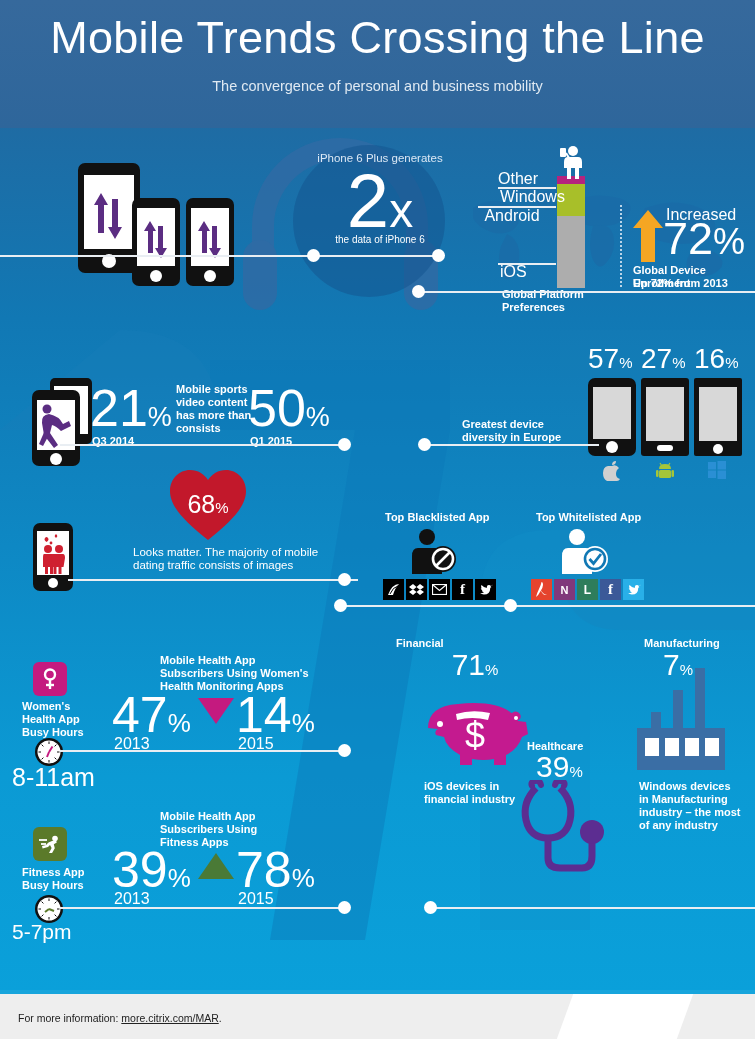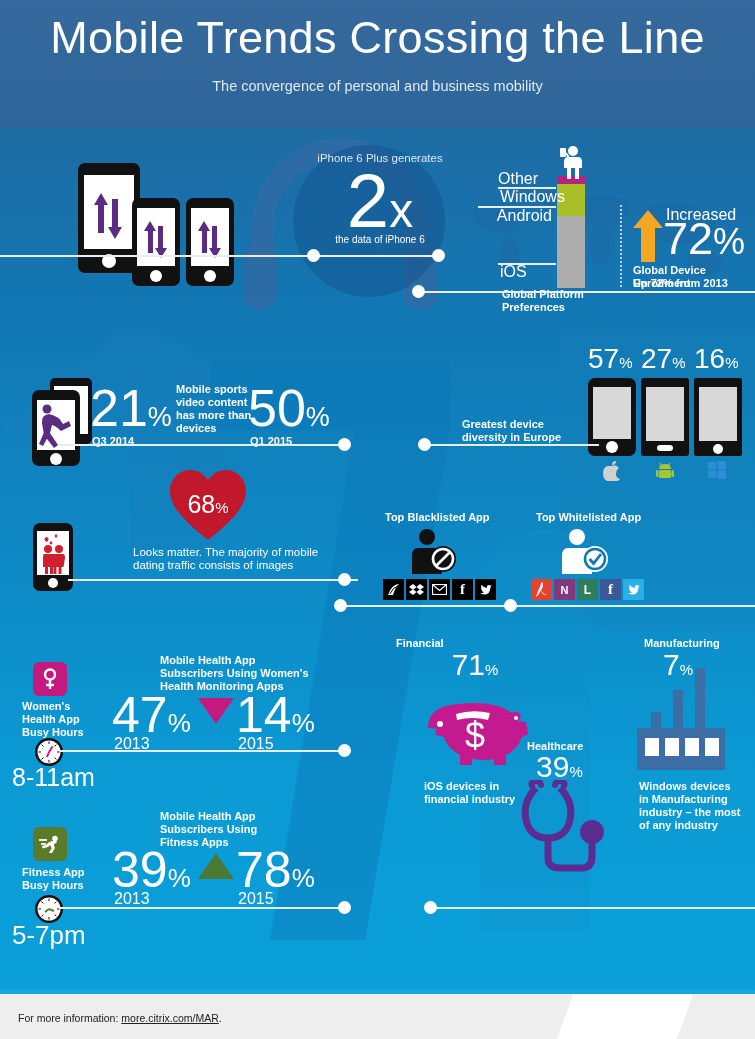--- a/index.html
+++ b/index.html
@@ -161,21 +161,21 @@
     <circle cx="21" cy="6" r="5" fill="#fff"></circle>
     <path d="M16 12 h10 q4 0 4 5 v6 h-3 v11 h-4 v-11 h-4 v11 h-4 v-11 h-3 v-6 q0 -5 4 -5z" fill="#fff"></path>
     <rect x="8" y="3" width="6" height="9" rx="1" fill="#fff"></rect>
     <path d="M14 8 L17 13" stroke="#fff" stroke-width="2"></path>
   </svg>
 
   <div style="position:absolute;left:498px;top:172px;width:58px;text-align:left;" class="lbl-n">Other</div>
   <div class="conn" style="left:498px;top:187px;width:58px;height:2px;"></div>
   <div style="position:absolute;left:500px;top:190px;width:56px;text-align:center;" class="lbl-n">Windows</div>
   <div class="conn" style="left:478px;top:206px;width:78px;height:2px;"></div>
-  <div style="position:absolute;left:496px;top:209px;width:56px;text-align:right;" class="lbl-n">Android</div>
+  <div style="position:absolute;left:484px;top:209px;width:56px;text-align:center;" class="lbl-n">Android</div>
   <div class="conn" style="left:498px;top:263px;width:58px;height:2px;"></div>
   <div style="position:absolute;left:500px;top:265px;width:56px;text-align:left;" class="lbl-n">iOS</div>
 
   <div style="position:absolute;left:502px;top:288px;" class="lbl">Global Platform</div>
   <div style="position:absolute;left:502px;top:301px;" class="lbl">Preferences</div>
 
   <div class="vdots" style="left:620px;top:205px;height:82px;"></div>
 
   <svg style="position:absolute;left:633px;top:210px;width:30px;height:52px;" viewBox="0 0 30 52">
     <path d="M15 0 L30 18 L22 18 L22 52 L8 52 L8 18 L0 18 Z" fill="#f5a623"></path>
@@ -211,21 +211,21 @@
 
   <div style="position:absolute;left:90px;top:382px;">
     <span class="big" style="font-size:52px;">21</span><span class="big" style="font-size:27px;">%</span>
   </div>
   <div style="position:absolute;left:92px;top:435px;" class="lbl">Q3 2014</div>
 
   <div style="position:absolute;left:176px;top:383px;width:92px;">
     <div class="lbl">Mobile sports</div>
     <div class="lbl">video content</div>
     <div class="lbl">has more than</div>
-    <div class="lbl">devices</div>
+    <div class="lbl">consists</div>
   </div>
 
   <div style="position:absolute;left:248px;top:382px;">
     <span class="big" style="font-size:52px;">50</span><span class="big" style="font-size:27px;">%</span>
   </div>
   <div style="position:absolute;left:250px;top:435px;" class="lbl">Q1 2015</div>
 
   <div style="position:absolute;left:462px;top:418px;">
     <div class="lbl">Greatest device</div>
     <div class="lbl">diversity in Europe</div>
@@ -449,21 +449,21 @@
       <line x1="4.5" y1="15" x2="7" y2="15"></line>
         <line x1="23" y1="15" x2="25.5" y2="15"></line>
       <line x1="7.6" y1="7.6" x2="9.4" y2="9.4"></line>
         <line x1="20.6" y1="20.6" x2="22.4" y2="22.4"></line>
       <line x1="22.4" y1="7.6" x2="20.6" y2="9.4"></line>
         <line x1="9.4" y1="20.6" x2="7.6" y2="22.4"></line>
     </g>
     <line x1="15" y1="15" x2="20" y2="17" stroke="#5b7a2a" stroke-width="2"></line>
     <line x1="15" y1="15" x2="11" y2="18" stroke="#5b7a2a" stroke-width="2"></line>
   </svg>
-  <div style="position:absolute;left:12px;top:920px;color:#fff;font-size:26px;font-weight:300;">5-7pm</div>
+  <div style="position:absolute;left:12px;top:920px;color:#fff;font-size:21px;font-weight:300;">5-7pm</div>
 
   <div style="position:absolute;left:160px;top:810px;">
     <div class="lbl">Mobile Health App</div>
     <div class="lbl">Subscribers Using</div>
     <div class="lbl">Fitness Apps</div>
   </div>
 
   <div style="position:absolute;left:112px;top:845px;">
     <span class="big" style="font-size:50px;">39</span><span class="big" style="font-size:26px;">%</span>
   </div>

